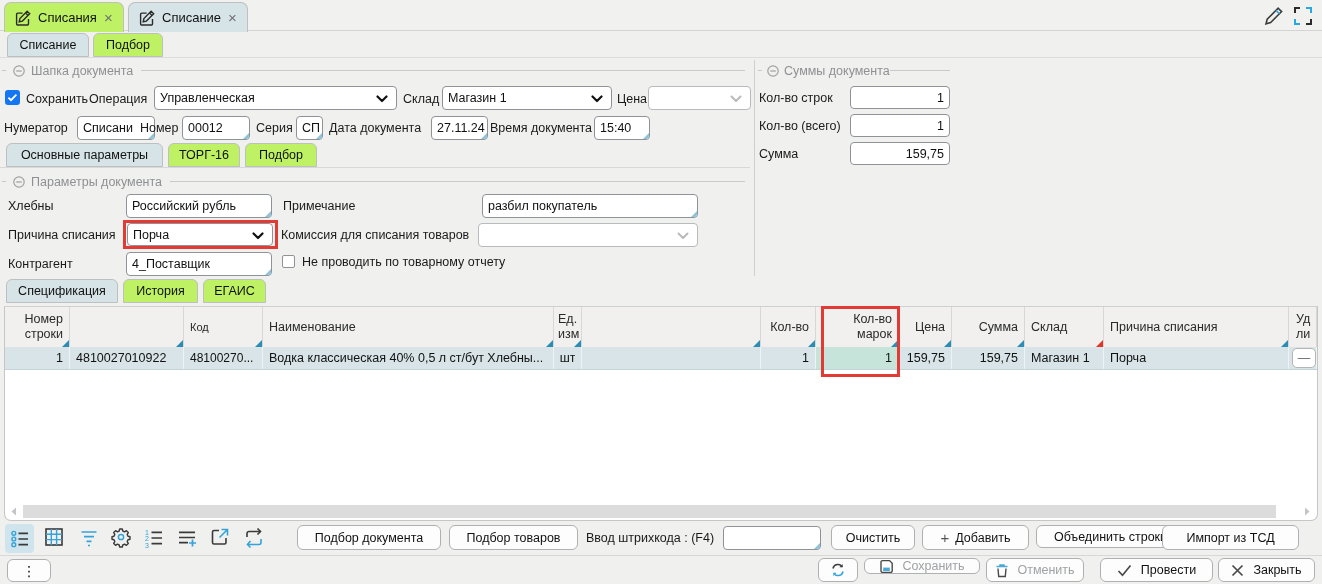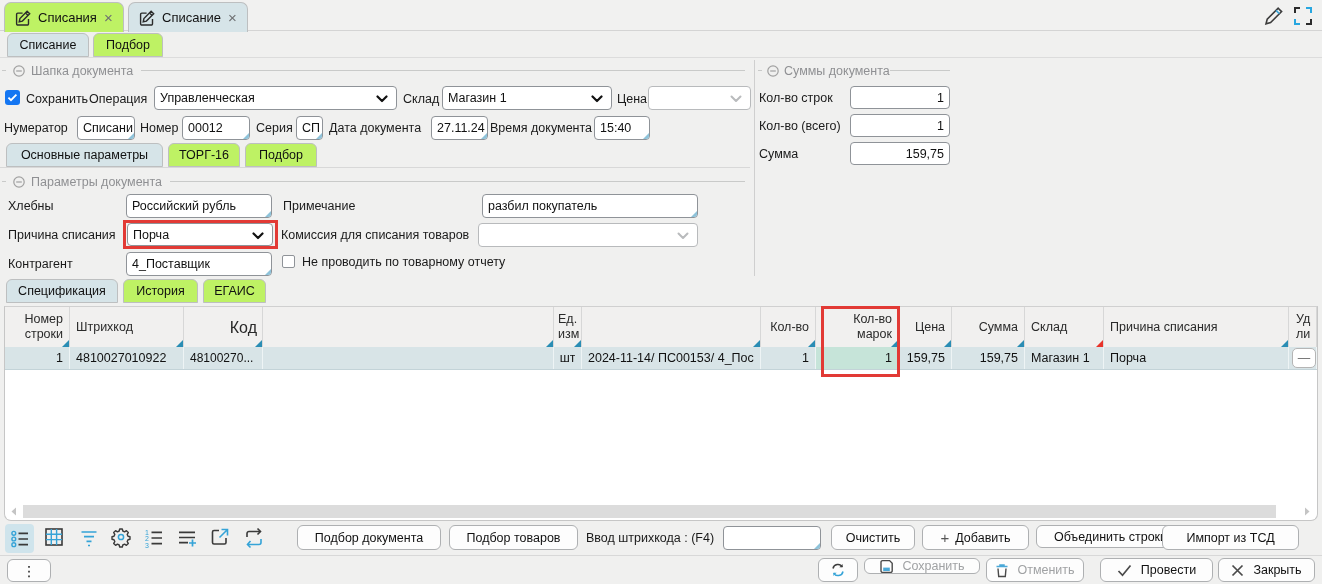--- a/index.html
+++ b/index.html
@@ -80,21 +80,21 @@
     </svg>
 </div>
 <div class="lbl" style="left:617px;top:92px">Цена</div>
 <div class="sel" style="left:648px;top:86px;width:103px;height:24px;border-color:#b8babc">
   <svg class="ab" style="right:8px;top:8px" width="12" height="8" viewBox="0 0 12 8">
       <path d="M1.5 1.5 6 6 10.5 1.5" fill="none" stroke="#b9bbbd" stroke-width="2" stroke-linecap="round" stroke-linejoin="round"></path>
     </svg>
 </div>
 
 <div class="lbl" style="left:4px;top:121px">Нумератор</div>
-<div class="inp" style="left:77px;top:116px;width:58px;height:24px">Списани<span class="corner"></span></div>
+<div class="inp" style="left:77px;top:116px;width:78px;height:24px">Списани<span class="corner"></span></div>
 <div class="lbl" style="left:140px;top:121px">Номер</div>
 <div class="inp" style="left:182px;top:116px;width:68px;height:24px">00012<span class="corner"></span></div>
 <div class="lbl" style="left:256px;top:121px">Серия</div>
 <div class="inp" style="left:296px;top:116px;width:27px;height:24px">СП<span class="corner"></span></div>
 <div class="lbl" style="left:329px;top:121px">Дата документа</div>
 <div class="inp" style="left:431px;top:116px;width:57px;height:24px">27.11.24<span class="corner"></span></div>
 <div class="lbl" style="left:490px;top:121px">Время документа</div>
 <div class="inp" style="left:594px;top:116px;width:56px;height:24px">15:40<span class="corner"></span></div>
 
 <div class="tab on" style="left:6px;top:143px;width:157px;height:24px">Основные параметры</div>
@@ -155,30 +155,30 @@
 
 <div class="ab" style="left:4px;top:306px;width:1314px;height:215px;background:#fff;border:1px solid #c6c6c6;border-top:1px solid #d0d0d0;border-radius:0 0 7px 7px"></div>
 <div id="thead" class="ab" style="left:5px;top:307px;width:1312px;height:40px;background:#f1f0ef">
     <div style="position:absolute;left:0px;top:0;width:65px;height:40px;border-right:1px solid #d7d7d7;"></div>
     <div style="position:absolute;left:4px;top:0;width:54px;height:40px;display:flex;flex-direction:column;justify-content:center;text-align:right;font-size:12.5px;color:#2a2a2a;line-height:15px;overflow:hidden">
       <div style="white-space:nowrap">Номер</div>
       <div style="white-space:nowrap">строки</div>
     </div>
     <div style="position:absolute;left:57px;top:33px;width:0;height:0;border-left:7px solid transparent;border-bottom:7px solid #2a8db4"></div>
     <div style="position:absolute;left:65px;top:0;width:114px;height:40px;border-right:1px solid #d7d7d7;"></div>
-    <div style="position:absolute;left:71px;top:0;width:102px;height:40px;display:flex;flex-direction:column;justify-content:center;text-align:left;font-size:12.5px;color:#2a2a2a;line-height:15px;overflow:hidden">
-      <div style="white-space:nowrap">Штрихкод</div>
-    </div>
     <div style="position:absolute;left:171px;top:33px;width:0;height:0;border-left:7px solid transparent;border-bottom:7px solid #2a8db4"></div>
     <div style="position:absolute;left:179px;top:0;width:79px;height:40px;border-right:1px solid #d7d7d7;"></div>
-    <div style="position:absolute;left:185px;top:0;width:67px;height:40px;display:flex;flex-direction:column;justify-content:center;text-align:right;font-size:16px;color:#2a2a2a;line-height:15px;overflow:hidden">
+    <div style="position:absolute;left:185px;top:0;width:67px;height:40px;display:flex;flex-direction:column;justify-content:center;text-align:left;font-size:11px;color:#2a2a2a;line-height:15px;overflow:hidden">
       <div style="white-space:nowrap">Код</div>
     </div>
     <div style="position:absolute;left:250px;top:33px;width:0;height:0;border-left:7px solid transparent;border-bottom:7px solid #2a8db4"></div>
     <div style="position:absolute;left:258px;top:0;width:291px;height:40px;border-right:1px solid #d7d7d7;"></div>
+    <div style="position:absolute;left:264px;top:0;width:279px;height:40px;display:flex;flex-direction:column;justify-content:center;text-align:left;font-size:12.5px;color:#2a2a2a;line-height:15px;overflow:hidden">
+      <div style="white-space:nowrap">Наименование</div>
+    </div>
     <div style="position:absolute;left:541px;top:33px;width:0;height:0;border-left:7px solid transparent;border-bottom:7px solid #2a8db4"></div>
     <div style="position:absolute;left:549px;top:0;width:28px;height:40px;border-right:1px solid #d7d7d7;"></div>
     <div style="position:absolute;left:553px;top:0;width:23px;height:40px;display:flex;flex-direction:column;justify-content:center;text-align:left;font-size:12.5px;color:#2a2a2a;line-height:15px;overflow:hidden">
       <div style="white-space:nowrap">Ед.</div>
       <div style="white-space:nowrap">изм</div>
     </div>
     <div style="position:absolute;left:569px;top:33px;width:0;height:0;border-left:7px solid transparent;border-bottom:7px solid #2a8db4"></div>
     <div style="position:absolute;left:577px;top:0;width:179px;height:40px;border-right:1px solid #d7d7d7;"></div>
     <div style="position:absolute;left:748px;top:33px;width:0;height:0;border-left:7px solid transparent;border-bottom:7px solid #2a8db4"></div>
     <div style="position:absolute;left:756px;top:0;width:55px;height:40px;border-right:1px solid #d7d7d7;"></div>
@@ -219,24 +219,24 @@
     </div>
   </div>
 <div id="trow" class="ab" style="left:5px;top:347px;width:1312px;height:23px;background:#d8e4e7;border-bottom:1px solid #c3d3d8">
     <div style="position:absolute;left:0px;top:0;width:65px;height:22px;border-right:1px solid #eef4f5;"></div>
     <div style="position:absolute;left:6px;top:0;width:52px;height:22px;display:flex;align-items:center;justify-content:flex-end;font-size:12.5px;color:#111;white-space:nowrap;overflow:hidden">1</div>
     <div style="position:absolute;left:65px;top:0;width:114px;height:22px;border-right:1px solid #eef4f5;"></div>
     <div style="position:absolute;left:71px;top:0;width:101px;height:22px;display:flex;align-items:center;;font-size:12.5px;color:#111;white-space:nowrap;overflow:hidden">4810027010922</div>
     <div style="position:absolute;left:179px;top:0;width:79px;height:22px;border-right:1px solid #eef4f5;"></div>
     <div style="position:absolute;left:185px;top:0;width:66px;height:22px;display:flex;align-items:center;;font-size:12px;color:#111;white-space:nowrap;overflow:hidden">48100270...</div>
     <div style="position:absolute;left:258px;top:0;width:291px;height:22px;border-right:1px solid #eef4f5;"></div>
+    <div style="position:absolute;left:264px;top:0;width:278px;height:22px;display:flex;align-items:center;;font-size:12.5px;color:#111;white-space:nowrap;overflow:hidden">Водка классическая 40% 0,5 л ст/бут Хлебны...</div>
     <div style="position:absolute;left:549px;top:0;width:28px;height:22px;border-right:1px solid #eef4f5;"></div>
     <div style="position:absolute;left:555px;top:0;width:15px;height:22px;display:flex;align-items:center;justify-content:center;font-size:12.5px;color:#111;white-space:nowrap;overflow:hidden">шт</div>
     <div style="position:absolute;left:577px;top:0;width:179px;height:22px;border-right:1px solid #eef4f5;"></div>
-    <div style="position:absolute;left:583px;top:0;width:166px;height:22px;display:flex;align-items:center;;font-size:12.5px;color:#111;white-space:nowrap;overflow:hidden">2024-11-14/ ПС00153/ 4_Пос</div>
     <div style="position:absolute;left:756px;top:0;width:55px;height:22px;border-right:1px solid #eef4f5;"></div>
     <div style="position:absolute;left:762px;top:0;width:42px;height:22px;display:flex;align-items:center;justify-content:flex-end;font-size:12.5px;color:#111;white-space:nowrap;overflow:hidden">1</div>
     <div style="position:absolute;left:811px;top:0;width:83px;height:22px;border-right:1px solid #eef4f5;background:#c6e4d9;"></div>
     <div style="position:absolute;left:817px;top:0;width:70px;height:22px;display:flex;align-items:center;justify-content:flex-end;font-size:12.5px;color:#111;white-space:nowrap;overflow:hidden">1</div>
     <div style="position:absolute;left:894px;top:0;width:53px;height:22px;border-right:1px solid #eef4f5;"></div>
     <div style="position:absolute;left:900px;top:0;width:40px;height:22px;display:flex;align-items:center;justify-content:flex-end;font-size:12.5px;color:#111;white-space:nowrap;overflow:hidden">159,75</div>
     <div style="position:absolute;left:947px;top:0;width:73px;height:22px;border-right:1px solid #eef4f5;"></div>
     <div style="position:absolute;left:953px;top:0;width:60px;height:22px;display:flex;align-items:center;justify-content:flex-end;font-size:12.5px;color:#111;white-space:nowrap;overflow:hidden">159,75</div>
     <div style="position:absolute;left:1020px;top:0;width:79px;height:22px;border-right:1px solid #eef4f5;"></div>
     <div style="position:absolute;left:1026px;top:0;width:66px;height:22px;display:flex;align-items:center;;font-size:12.5px;color:#111;white-space:nowrap;overflow:hidden">Магазин 1</div>

